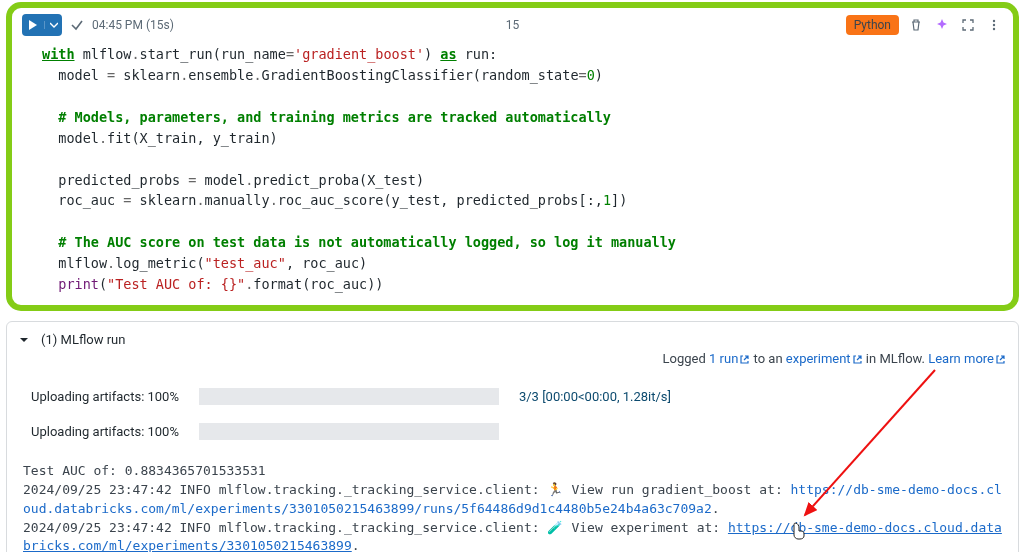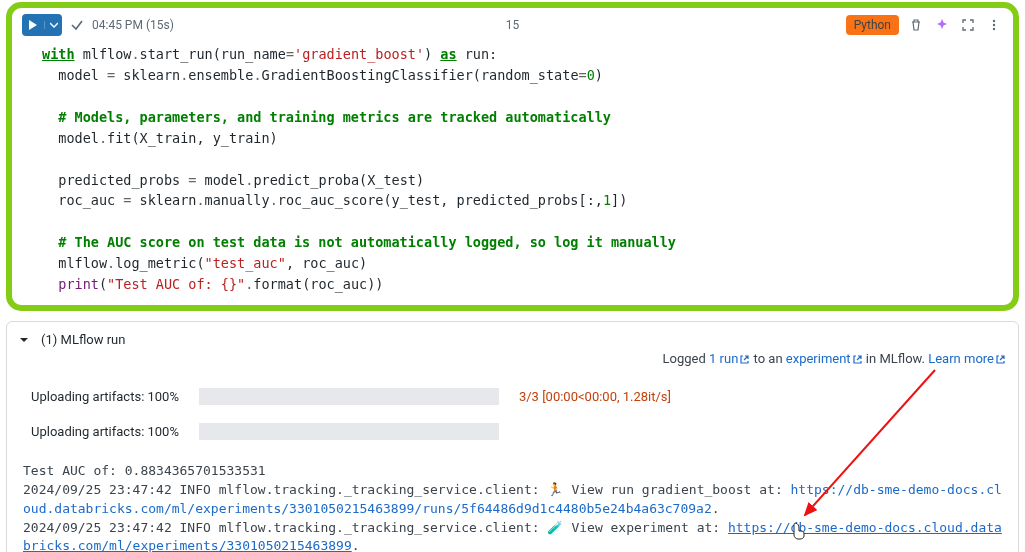--- a/index.html
+++ b/index.html
@@ -64,21 +64,21 @@
 .out-header { padding:10px 12px 4px 12px; display:flex; align-items:center; gap:12px; font-size:13px;}
 .out-header .caret-d { display:inline-flex; }
 .out-sub { padding:0 12px 10px 44px; font-size:13px; color:#3b444d;text-align:right;}
 .out-sub a { color:#1b6ac9; text-decoration:none; }
 .link-ext { display:inline-flex; vertical-align:-2px; margin-left:1px;}
 .body-area { padding:4px 12px 10px 16px; }
 .prog-row { display:flex; align-items:center; gap:20px; margin:8px 0 18px 8px; font-size:13px;}
 .prog-label { color:#1f272d; }
 .bar { width:300px; height:17px; background:#e6e8eb; position:relative; }
 .bar .fill { background:#3eaa3a; height:100%; width:100%; }
-.prog-stats { color:#c2410c; }
+.prog-stats { color:#0c4a6e; }
 .console {
   font-family: "SF Mono", Menlo, Consolas, monospace;
   font-size:13px;
   line-height:1.45;
   color:#3b444d;
   white-space:pre-wrap;
   word-break:break-all;
   padding-top:4px;
 }
 .console a { color:#1b6ac9; cursor:pointer; }

